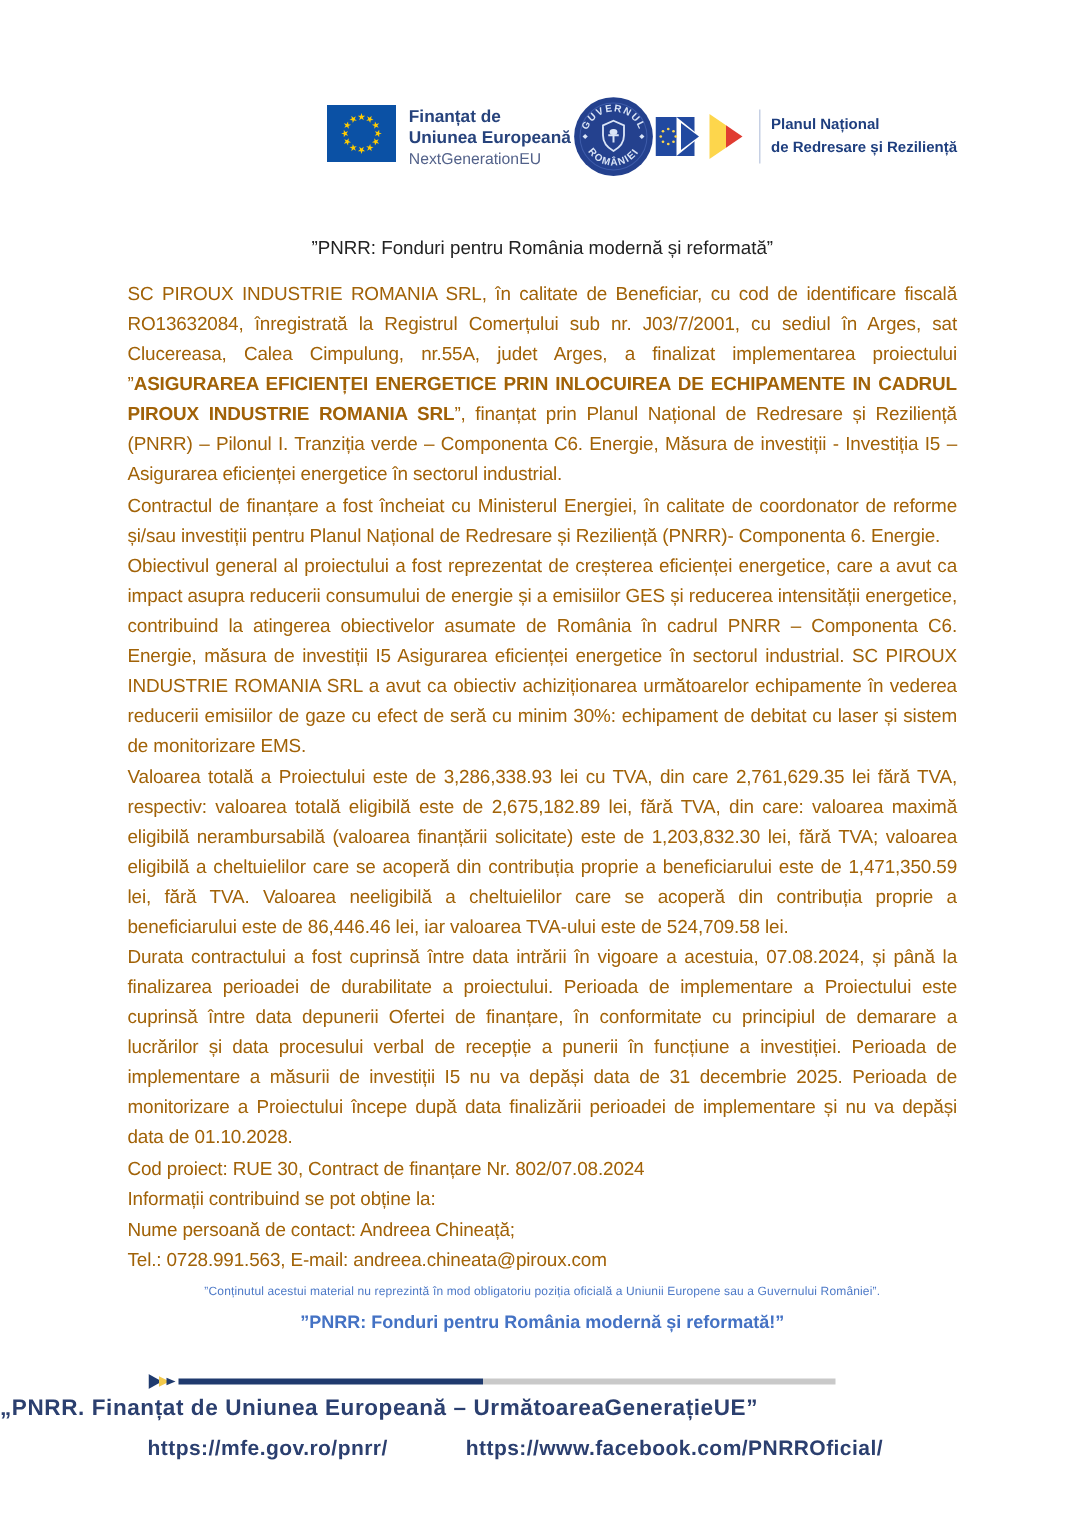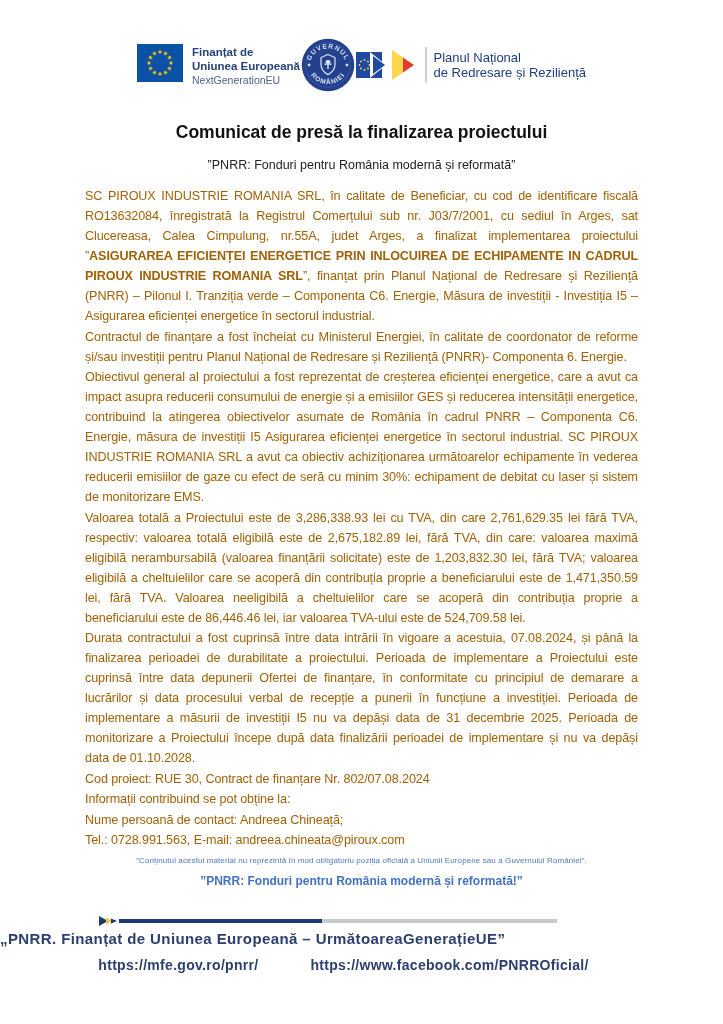--- a/index.html
+++ b/index.html
@@ -4,29 +4,29 @@
 <style>
   html,body{margin:0;padding:0}
   body{
     width:723px;height:1024px;position:relative;overflow:hidden;
     background:#ffffff;color:#1b1b1b;
     font-family:"Liberation Sans",sans-serif;
   }
   .page{position:absolute;inset:0}
 
   
-  .logos{position:absolute;left:85px;top:32px;width:553px;height:66px;
-         display:flex;align-items:center;justify-content:center}
+  .logos{position:absolute;left:85px;top:58px;width:553px;height:66px;
+         display:flex;align-items:center;justify-content:flex-end}
   .eu-logo{display:flex;align-items:flex-start;gap:9px}
   .eu-text{padding-top:1px}
   .eu-text .b{font-weight:bold;font-size:11.5px;line-height:14px;color:#27437c}
   .eu-text .n{font-size:10.5px;line-height:14px;color:#53628a}
   .pnrr-logo{display:flex;align-items:center;gap:7px}
   .pnrr-divider{width:1.5px;height:36px;background:#c6d0e4}
-  .pnrr-text{font-weight:normal;font-size:13px;line-height:15.5px;color:#1e3e7e}
+  .pnrr-text{font-weight:bold;font-size:10px;line-height:15.5px;color:#1e3e7e}
 
   
   .title{position:absolute;top:122px;left:0;width:723px;margin:0;text-align:center;
          font-size:17.5px;font-weight:bold;color:#121212}
   .subtitle{position:absolute;top:158px;left:0;width:723px;text-align:center;
             font-size:12.5px;color:#222}
 
   
   .content{position:absolute;left:85px;top:186px;width:553px;height:664px;
            display:flex;flex-direction:column;justify-content:space-between;
@@ -123,21 +123,20 @@
         <polygon points="47,14.5 58,22 47,29.5" fill="#e03c31"></polygon>
       </svg>
       <div class="pnrr-divider"></div>
       <div class="pnrr-text">
         <div>Planul Național</div>
         <div>de Redresare și Reziliență</div>
       </div>
     </div>
   </header>
 
-  <h1 class="title">Comunicat de presă la finalizarea proiectului</h1>
   <div class="subtitle">”PNRR: Fonduri pentru România modernă și reformată”</div>
 
   <main class="content">
     <p class="just"><span>SC PIROUX INDUSTRIE ROMANIA SRL, în calitate de Beneficiar, cu cod de identificare fiscală RO13632084, înregistrată la Registrul Comerțului sub nr. J03/7/2001, cu sediul în Arges, sat Clucereasa, Calea Cimpulung, nr.55A, judet Arges, a finalizat implementarea proiectului ”</span><strong>ASIGURAREA EFICIENȚEI ENERGETICE PRIN INLOCUIREA DE ECHIPAMENTE IN CADRUL PIROUX INDUSTRIE ROMANIA SRL</strong><span>”, finanțat prin Planul Național de Redresare și Reziliență (PNRR) – Pilonul I. Tranziția verde – Componenta C6. Energie, Măsura de investiții - Investiția I5 – Asigurarea eficienței energetice în sectorul industrial.</span></p>
     <p class="just">Contractul de finanțare a fost încheiat cu Ministerul Energiei, în calitate de coordonator de reforme și/sau investiții pentru Planul Național de Redresare și Reziliență (PNRR)- Componenta 6. Energie.</p>
     <p class="just">Obiectivul general al proiectului a fost reprezentat de creșterea eficienței energetice, care a avut ca impact asupra reducerii consumului de energie și a emisiilor GES și reducerea intensității energetice, contribuind la atingerea obiectivelor asumate de România în cadrul PNRR – Componenta C6. Energie, măsura de investiții I5 Asigurarea eficienței energetice în sectorul industrial. SC PIROUX INDUSTRIE ROMANIA SRL a avut ca obiectiv achiziționarea următoarelor echipamente în vederea reducerii emisiilor de gaze cu efect de seră cu minim 30%: echipament de debitat cu laser și sistem de monitorizare EMS.</p>
     <p class="just">Valoarea totală a Proiectului este de 3,286,338.93 lei cu TVA, din care 2,761,629.35 lei fără TVA, respectiv: valoarea totală eligibilă este de 2,675,182.89 lei, fără TVA, din care: valoarea maximă eligibilă nerambursabilă (valoarea finanțării solicitate) este de 1,203,832.30 lei, fără TVA; valoarea eligibilă a cheltuielilor care se acoperă din contribuția proprie a beneficiarului este de 1,471,350.59 lei, fără TVA. Valoarea neeligibilă a cheltuielilor care se acoperă din contribuția proprie a beneficiarului este de 86,446.46 lei, iar valoarea TVA-ului este de 524,709.58 lei.</p>
     <p class="just">Durata contractului a fost cuprinsă între data intrării în vigoare a acestuia, 07.08.2024, și până la finalizarea perioadei de durabilitate a proiectului. Perioada de implementare a Proiectului este cuprinsă între data depunerii Ofertei de finanțare, în conformitate cu principiul de demarare a lucrărilor și data procesului verbal de recepție a punerii în funcțiune a investiției. Perioada de implementare a măsurii de investiții I5 nu va depăși data de 31 decembrie 2025. Perioada de monitorizare a Proiectului începe după data finalizării perioadei de implementare și nu va depăși data de 01.10.2028.</p>
     <p>Cod proiect:  RUE 30, Contract de finanțare Nr. 802/07.08.2024</p>
     <p>Informații contribuind se pot obține la:</p>

